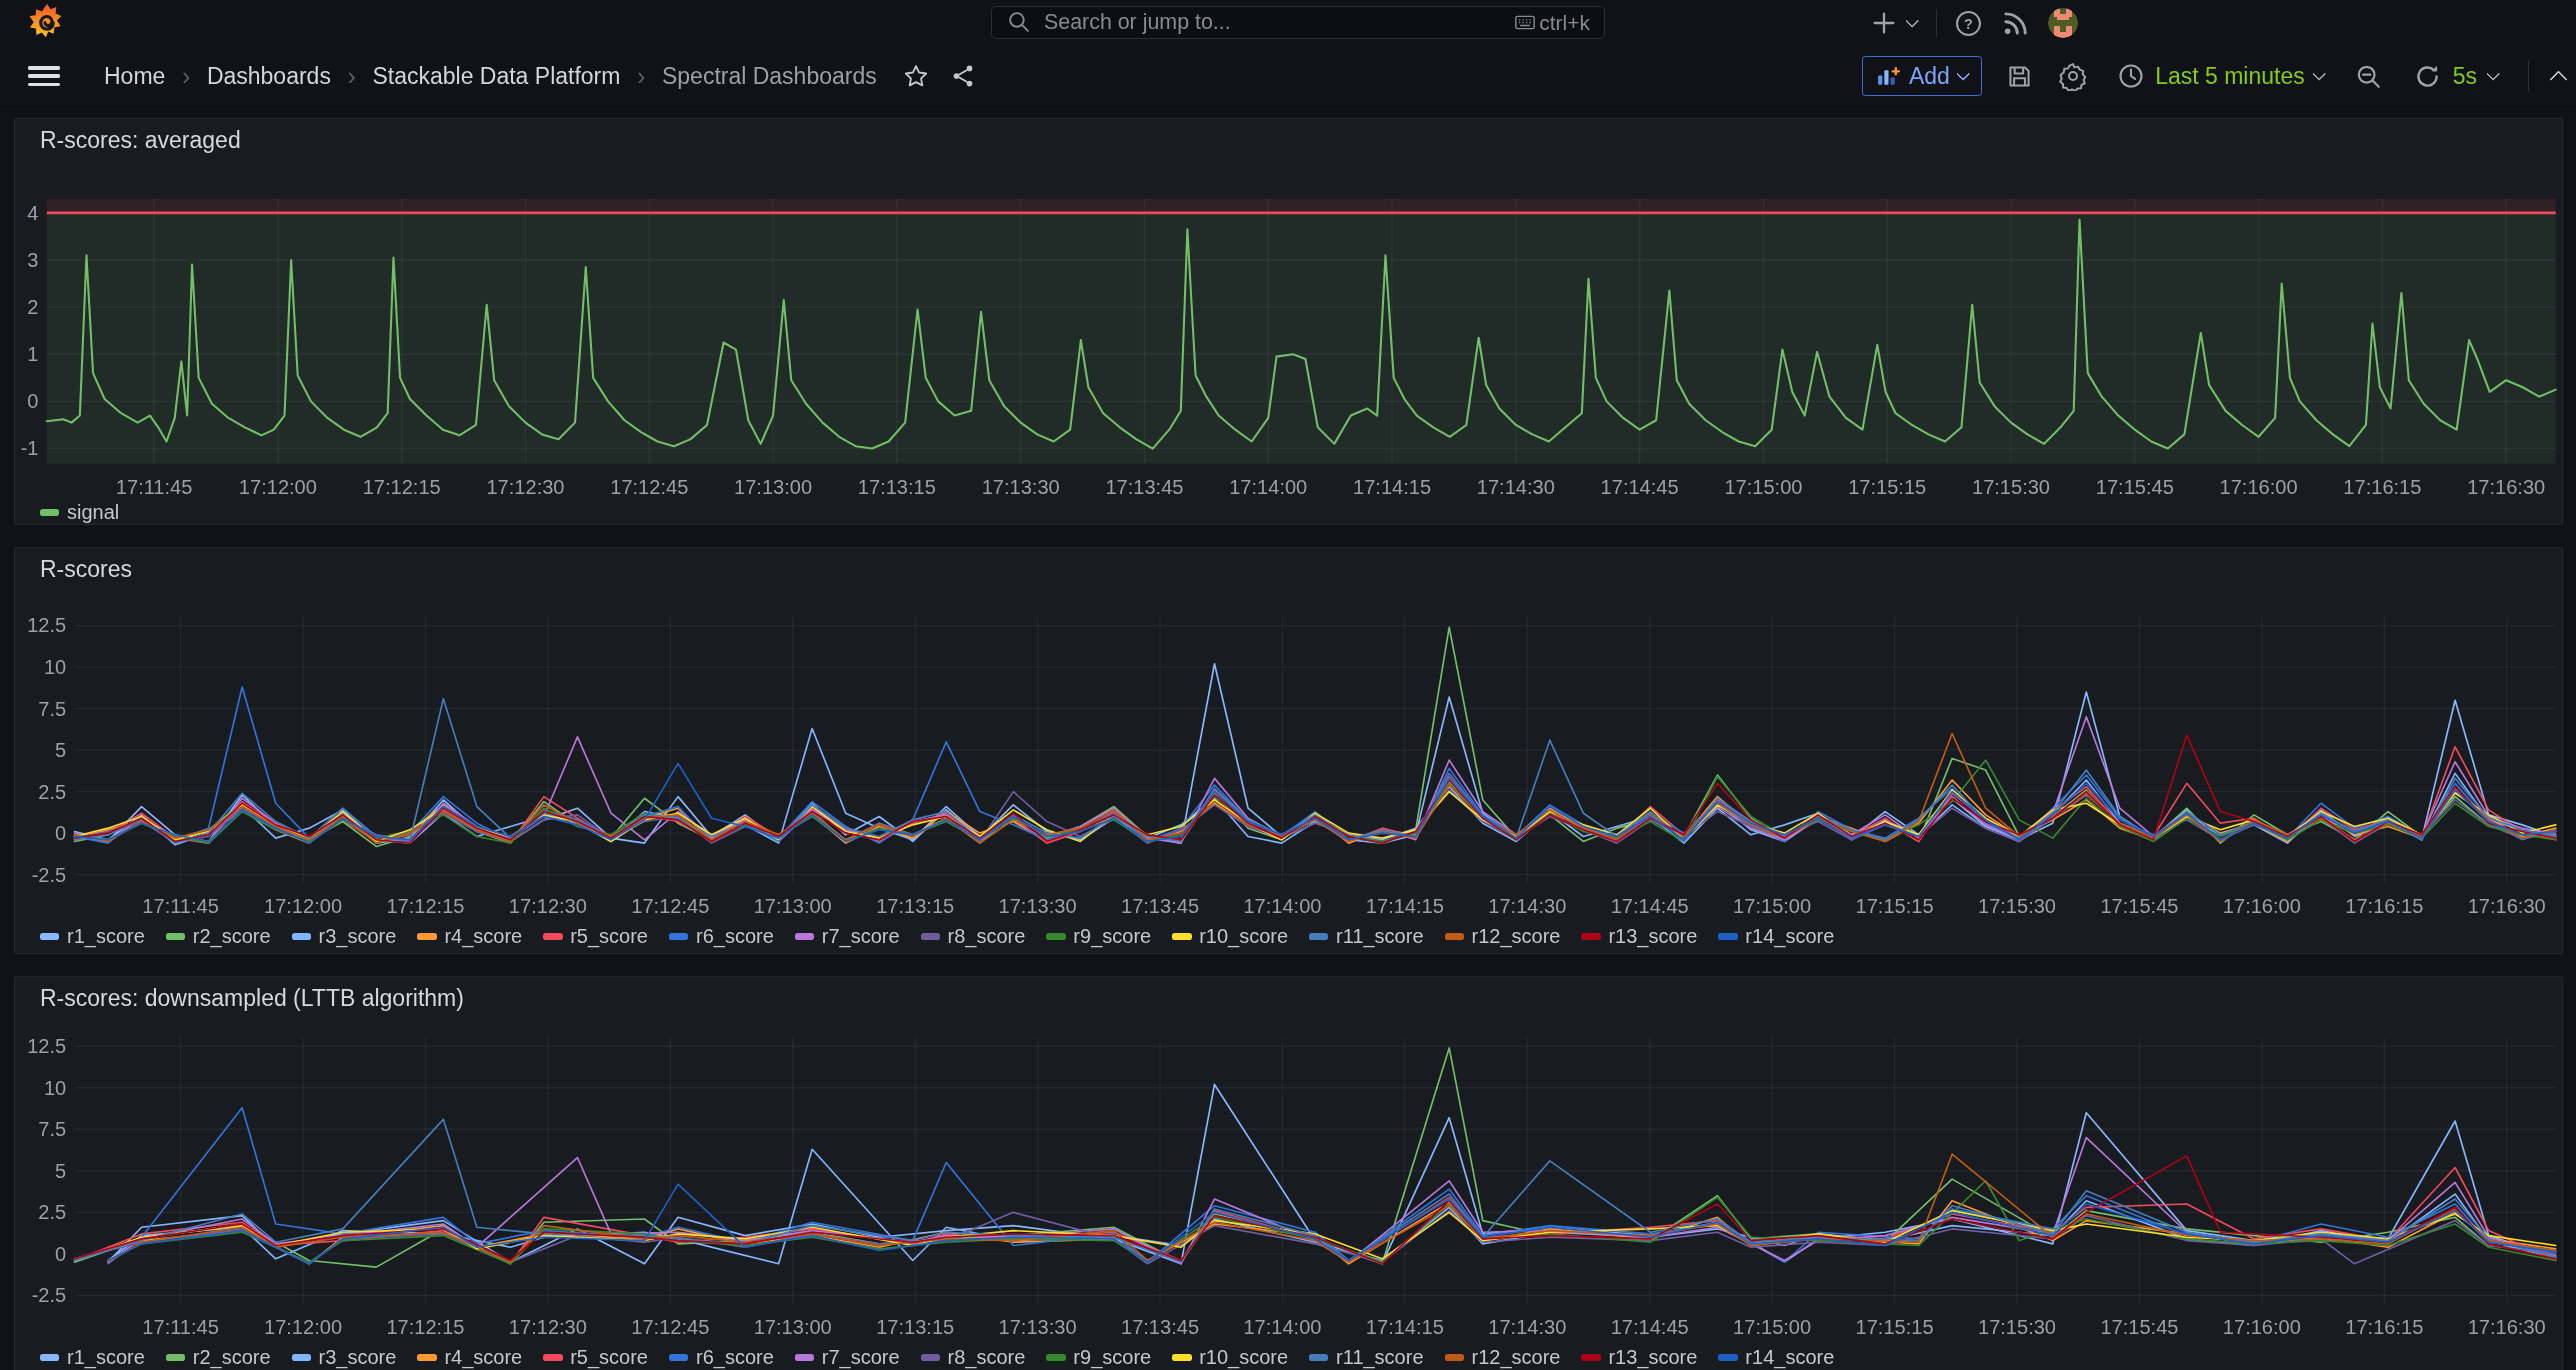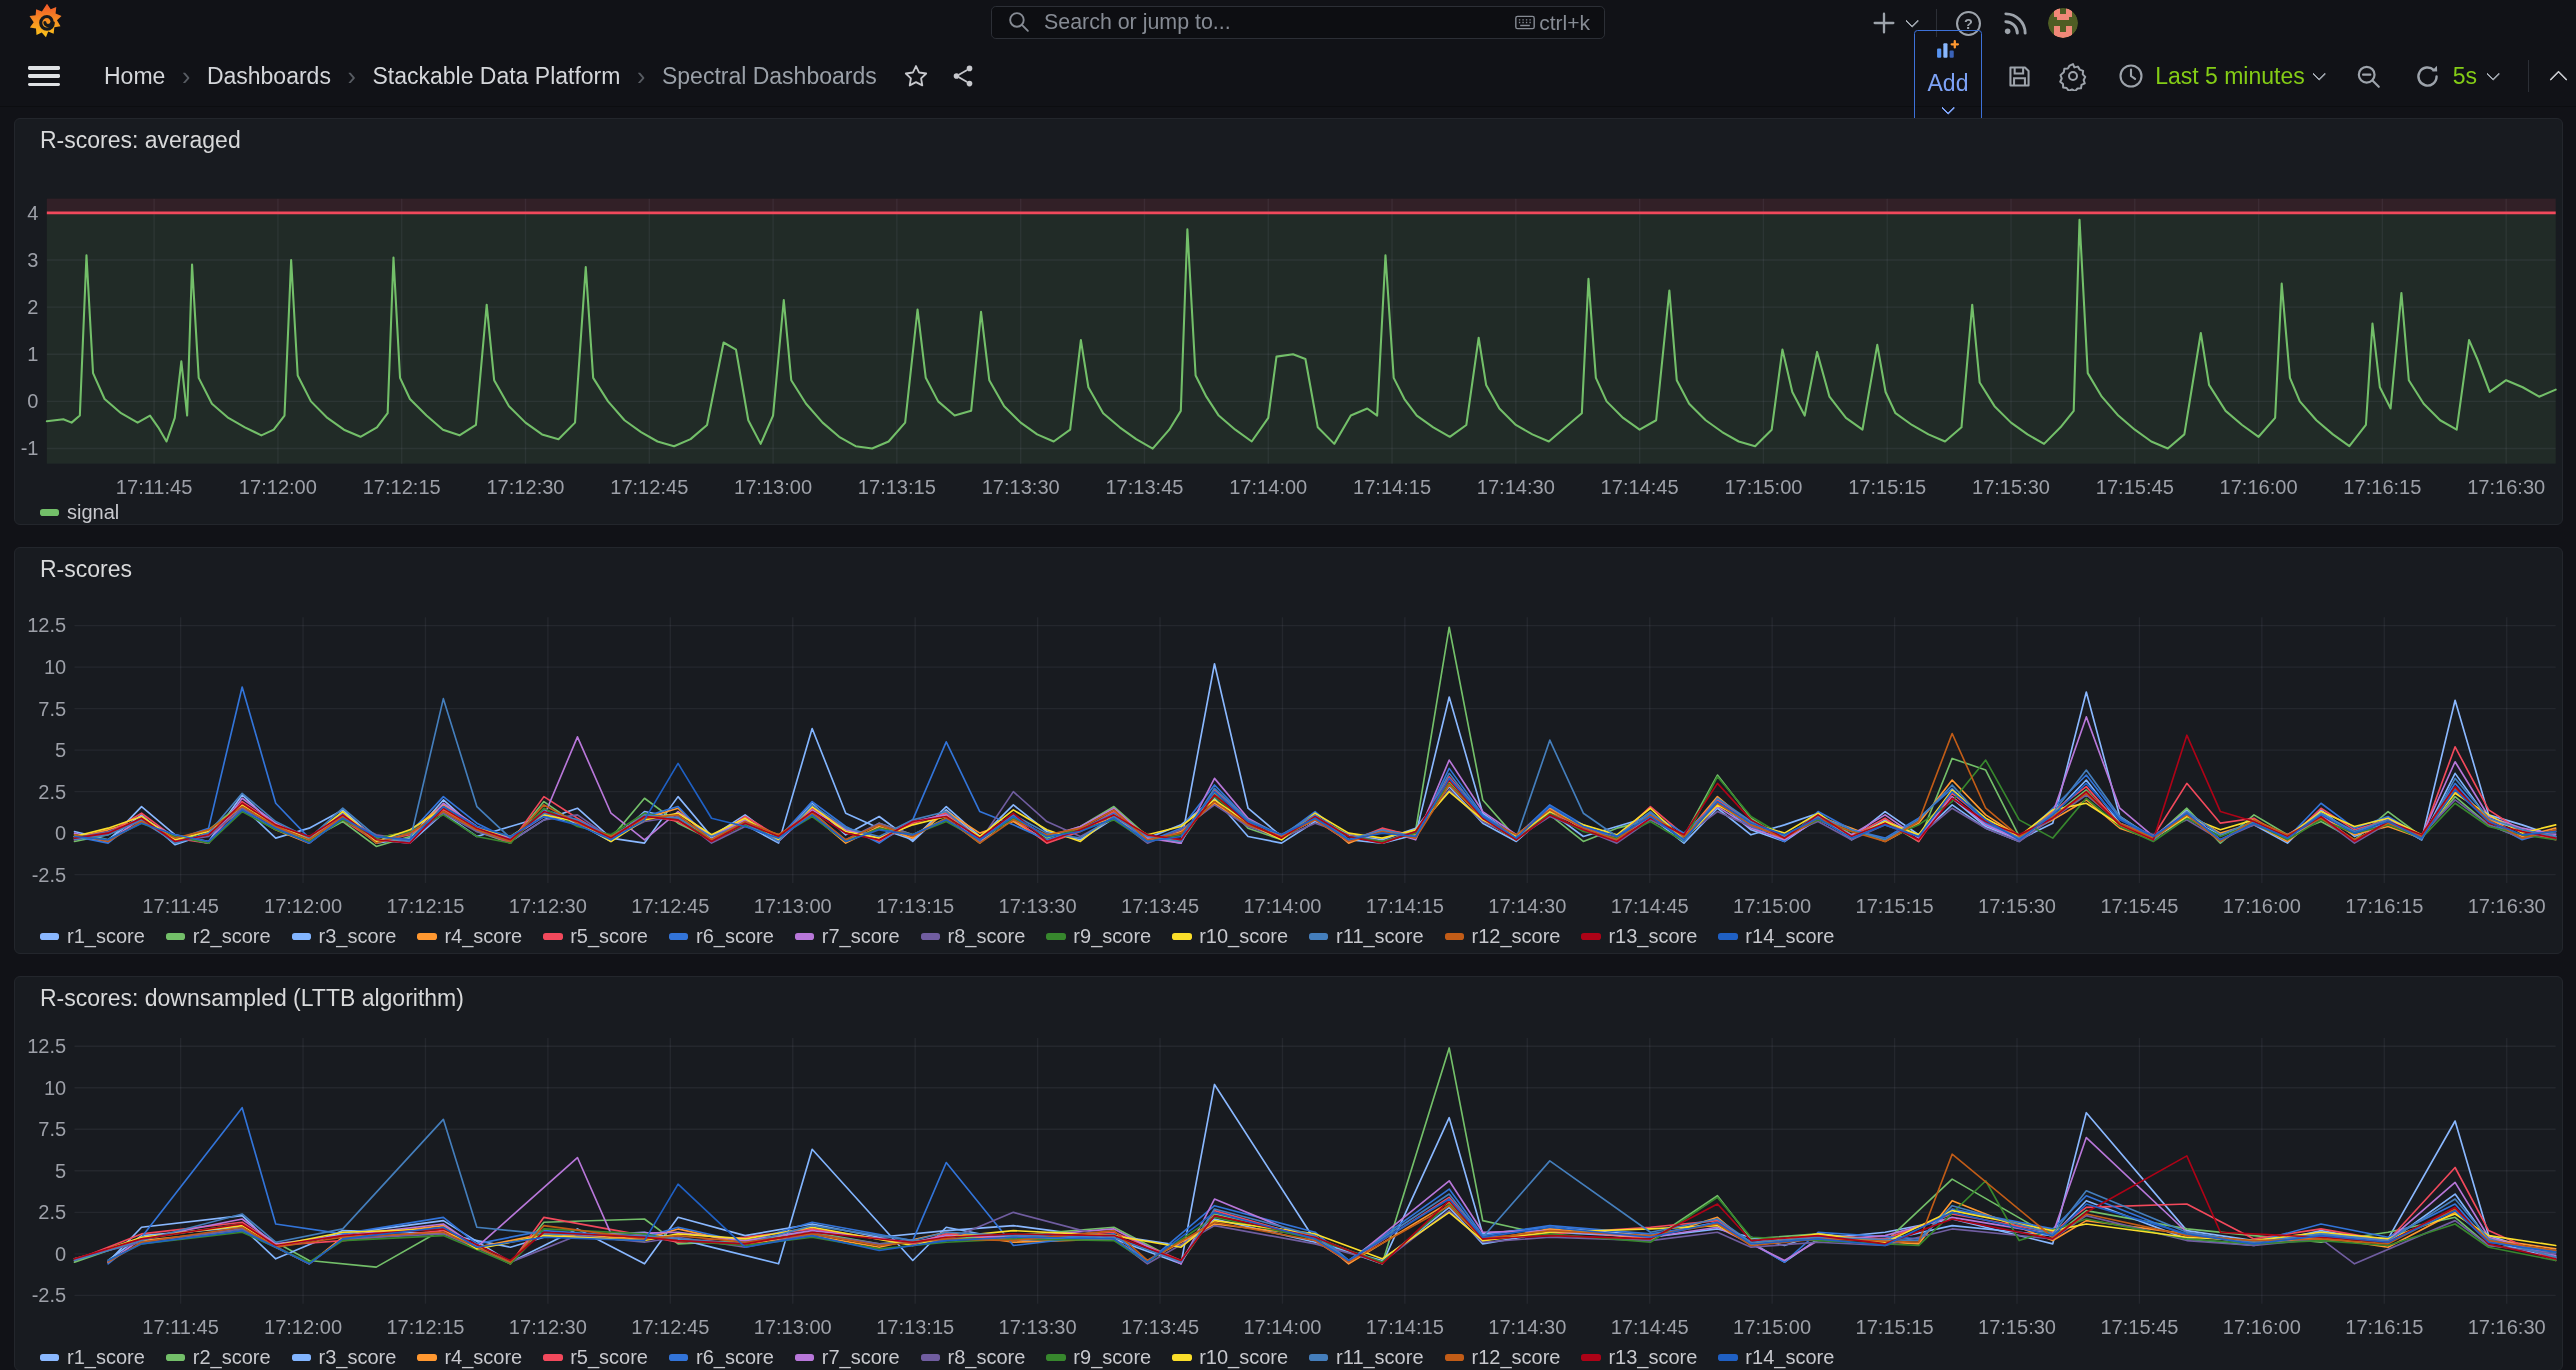--- a/index.html
+++ b/index.html
@@ -28,24 +28,24 @@
   .subbar{position:absolute;left:0;top:46px;width:2576px;height:60px;background:#111217;border-bottom:0.7px solid #0c0d10;}
   .hamb{position:absolute;left:28px;top:20px;width:32px;height:21px;cursor:pointer;}
   .hamb div{height:3.5px;background:#dfe1e4;border-radius:1.4px;margin-bottom:4.8px;}
   .crumbs{position:absolute;left:104px;top:0;height:60px;display:flex;align-items:center;gap:16.6px;font-size:23px;}
   .crumbs .item{color:#d4d6da;cursor:pointer;white-space:nowrap;}
   .crumbs .sep{color:#585c63;font-size:25px;}
   .crumbs .current{color:#9aa0a8;}
   .crumb-icons{display:flex;align-items:center;gap:21px;margin-left:9.7px;}
   .dash-controls{position:absolute;right:0;top:0;height:60px;display:flex;align-items:center;gap:23.5px;padding-right:11px;}
   .addbtn{display:flex;align-items:center;gap:8.3px;border:1.4px solid #3d71d9;border-radius:3.5px;
-    background:transparent;color:#7ea3f7;font-size:23px;padding:5.5px 12.5px;cursor:pointer;font-family:"Liberation Sans",sans-serif;flex-direction:column;}
+    background:transparent;color:#7ea3f7;font-size:23px;padding:5.5px 12.5px;cursor:pointer;font-family:"Liberation Sans",sans-serif;}
   .timebtn{display:flex;align-items:center;gap:9.7px;color:#84cc16;font-size:23px;cursor:pointer;background:none;border:none;font-family:"Liberation Sans",sans-serif;}
   
-  .panel{position:absolute;left:14px;width:2549px;background:#181b20;border:0.7px solid #23262c;border-radius:6px;box-sizing:border-box;overflow:hidden;}
+  .panel{position:absolute;left:14px;width:2549px;background:#181b20;border:0.7px solid #23262c;border-radius:1px;box-sizing:border-box;overflow:hidden;}
   .panel h2{position:absolute;left:25px;top:8.3px;margin:0;font-size:23px;font-weight:500;color:#d8d9da;cursor:pointer;}
   .panel svg.chart{position:absolute;left:0;top:0;}
   .legend{position:absolute;left:25px;display:flex;align-items:center;gap:21px;font-size:20px;color:#c7c8cd;white-space:nowrap;}
   .legend .li{display:flex;align-items:center;gap:7.6px;cursor:pointer;}
   .legend .dash{width:19.4px;height:6.2px;border-radius:2.8px;display:inline-block;}
 </style>
 </head>
 <body>
 
 <div id="app">

